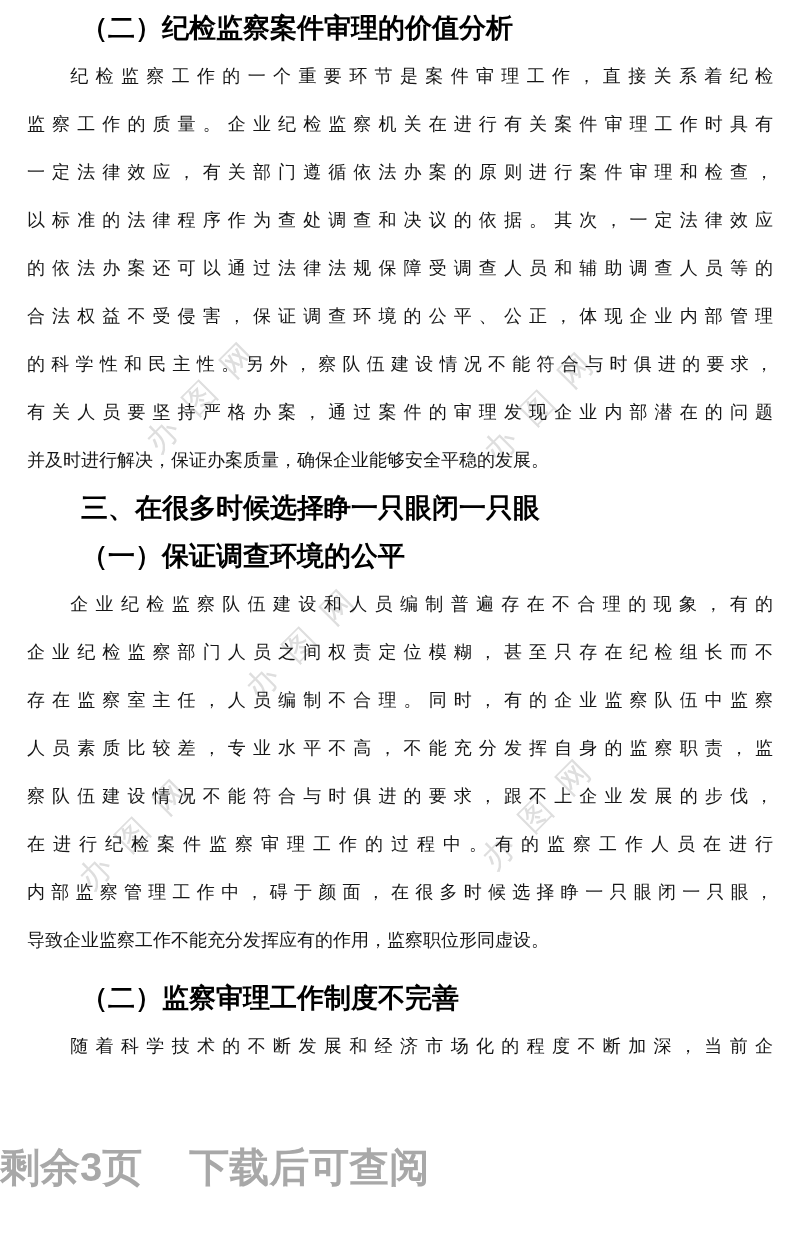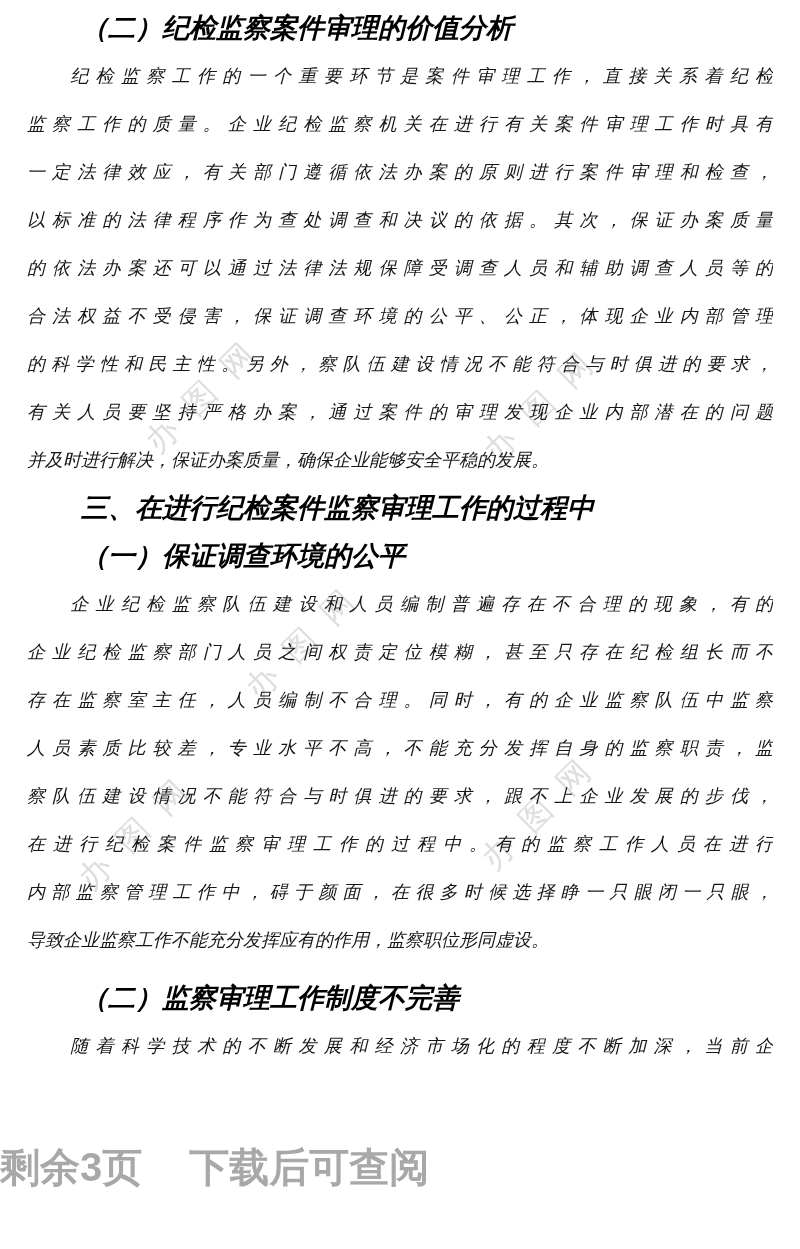--- a/index.html
+++ b/index.html
@@ -28,21 +28,20 @@
     line-height: 32px;
     height: 32px;
   }
   .doc {
     position: absolute;
     left: 0; top: 0;
     width: 800px;
     padding: 4px 27px 0 27px;
     box-sizing: border-box;
     z-index: 1;
-    font-style: italic;
   }
   .heading {
     font-family: "Liberation Sans", "DejaVu Sans", sans-serif;
     font-weight: 700;
     font-size: 27px;
     line-height: 48px;
     height: 48px;
     color: #000000;
     text-indent: 2em;
     white-space: nowrap;
@@ -86,28 +85,28 @@
     <span class="watermark" style="left: 95px; top: 863px; color: rgb(222, 222, 222);">办图网</span>
     <span class="watermark" style="left: 498px; top: 843px; color: rgb(222, 222, 222);">办图网</span>
   </div>
 
 <div class="doc">
     <div class="heading">（二）纪检监察案件审理的价值分析</div>
     <div class="paragraph">
       <div class="line indent">纪检监察工作的一个重要环节是案件审理工作，直接关系着纪检</div>
       <div class="line">监察工作的质量。企业纪检监察机关在进行有关案件审理工作时具有</div>
       <div class="line">一定法律效应，有关部门遵循依法办案的原则进行案件审理和检查，</div>
-      <div class="line">以标准的法律程序作为查处调查和决议的依据。其次，保证办案质量</div>
+      <div class="line">以标准的法律程序作为查处调查和决议的依据。其次，一定法律效应</div>
       <div class="line">的依法办案还可以通过法律法规保障受调查人员和辅助调查人员等的</div>
       <div class="line">合法权益不受侵害，保证调查环境的公平、公正，体现企业内部管理</div>
       <div class="line">的科学性和民主性。另外，察队伍建设情况不能符合与时俱进的要求，</div>
       <div class="line">有关人员要坚持严格办案，通过案件的审理发现企业内部潜在的问题</div>
       <div class="line end">并及时进行解决，保证办案质量，确保企业能够安全平稳的发展。</div>
     </div>
-    <div class="heading">三、在进行纪检案件监察审理工作的过程中</div>
+    <div class="heading">三、在很多时候选择睁一只眼闭一只眼</div>
     <div class="heading">（一）保证调查环境的公平</div>
     <div class="paragraph">
       <div class="line indent">企业纪检监察队伍建设和人员编制普遍存在不合理的现象，有的</div>
       <div class="line">企业纪检监察部门人员之间权责定位模糊，甚至只存在纪检组长而不</div>
       <div class="line">存在监察室主任，人员编制不合理。同时，有的企业监察队伍中监察</div>
       <div class="line">人员素质比较差，专业水平不高，不能充分发挥自身的监察职责，监</div>
       <div class="line">察队伍建设情况不能符合与时俱进的要求，跟不上企业发展的步伐，</div>
       <div class="line">在进行纪检案件监察审理工作的过程中。有的监察工作人员在进行</div>
       <div class="line">内部监察管理工作中，碍于颜面，在很多时候选择睁一只眼闭一只眼，</div>
       <div class="line end">导致企业监察工作不能充分发挥应有的作用，监察职位形同虚设。</div>

